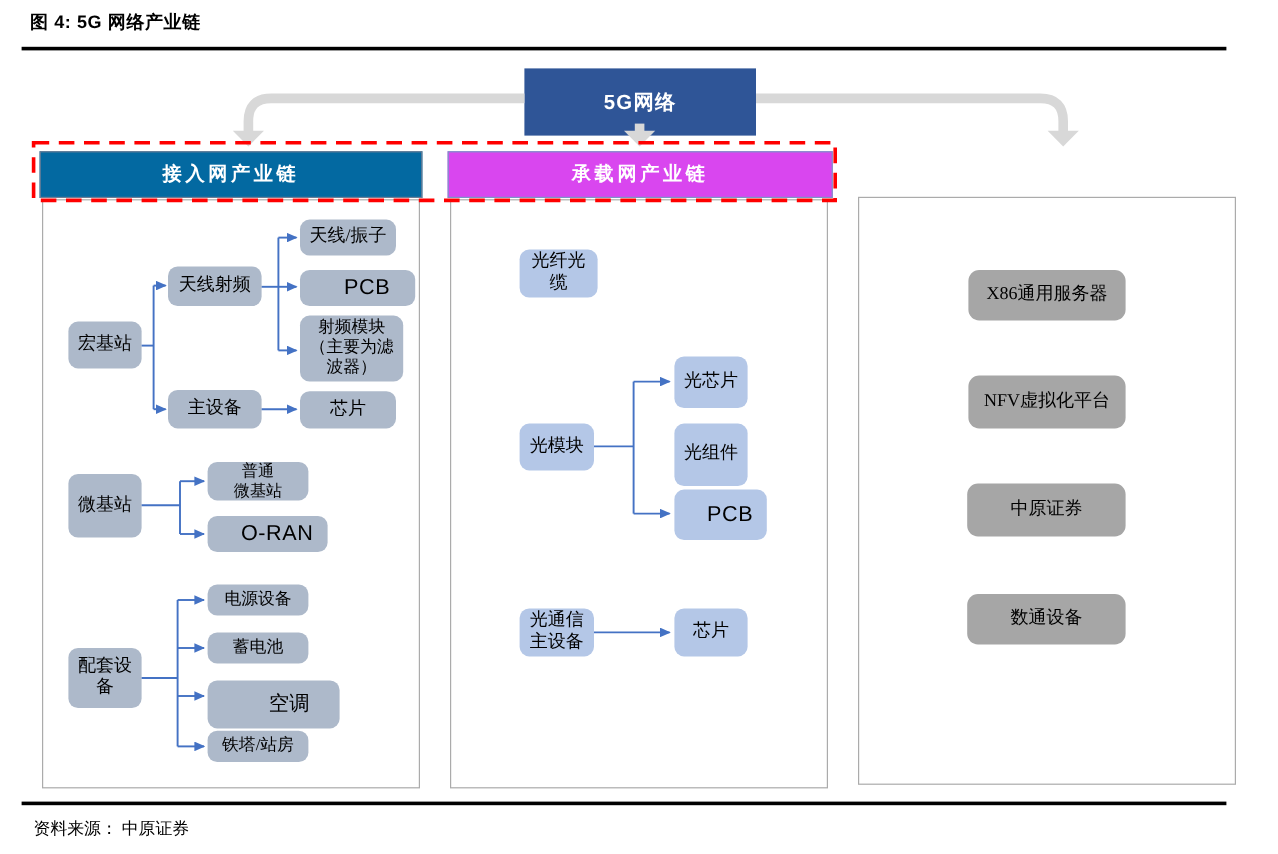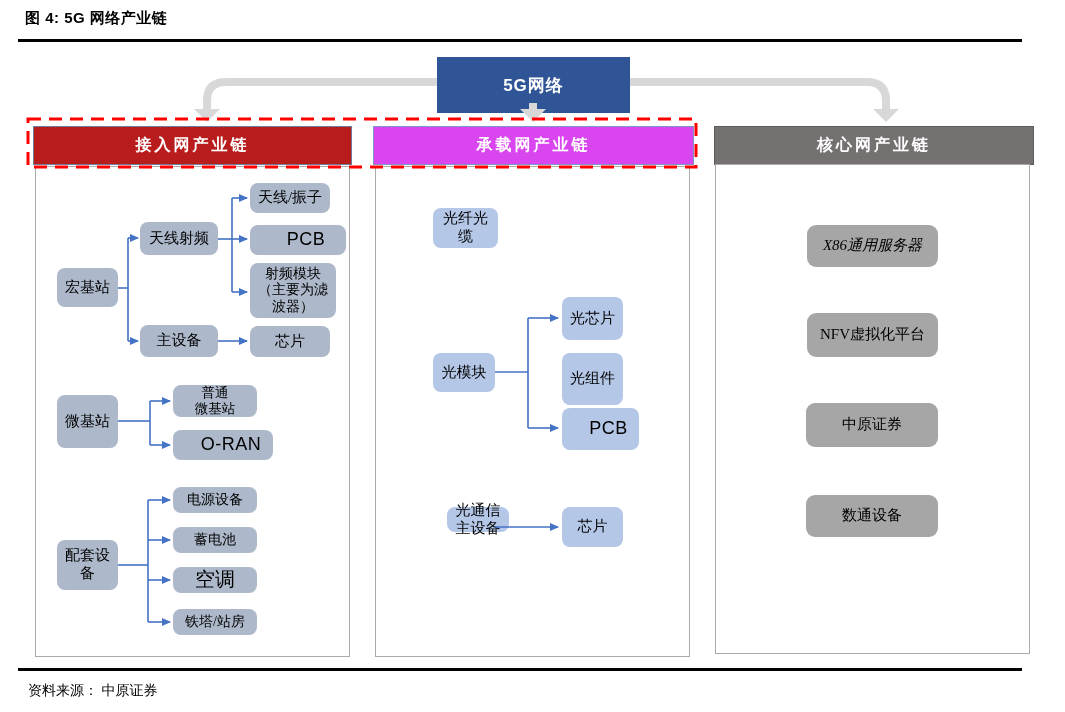--- a/index.html
+++ b/index.html
@@ -20,21 +20,21 @@
   }
   .root-box{
     position:absolute;left:437px;top:57px;width:193px;height:56px;background:#2F5597;
     color:#fff;font-weight:bold;font-size:17px;display:flex;align-items:center;justify-content:center;
     letter-spacing:1px;
   }
   .col-hdr{
     position:absolute;height:37px;top:126px;color:#fff;display:flex;align-items:center;justify-content:center;
     font-family:"Liberation Serif",serif;font-weight:bold;font-size:16px;letter-spacing:3px;
   }
-  .hdr-access{left:33px;width:317px;background:#b91c1c;border:1px solid #6d7e96;}
+  .hdr-access{left:33px;width:317px;background:#0369a1;border:1px solid #6d7e96;}
   .hdr-bearer{left:373px;width:319px;background:#d946ef;border:1px solid #7b96c8;}
   .hdr-core{left:714px;width:318px;background:#767171;border:1px solid #5f5b5b;}
   .col-body{
     position:absolute;background:#fff;border:1px solid #ABABAB;
   }
   .body-access{left:35px;top:166px;width:313px;height:489px;}
   .body-bearer{left:375px;top:166px;width:313px;height:489px;}
   .body-core{left:715px;top:164px;width:313px;height:488px;}
   .node{
     position:absolute;border-radius:8px;display:flex;align-items:center;justify-content:center;
@@ -52,21 +52,20 @@
 
 <div class="canvas">
 
   <div class="fig-title">图 4: 5G 网络产业链</div>
   <div class="rule top"></div>
 
   <div class="root-box">5G网络</div>
 
   <div class="col-hdr hdr-access">接入网产业链</div>
   <div class="col-hdr hdr-bearer">承载网产业链</div>
-  <div class="col-hdr hdr-core">核心网产业链</div>
 
   <div class="col-body body-access"></div>
   <div class="col-body body-bearer"></div>
   <div class="col-body body-core"></div>
 
   <div class="node n-access" style="left:57px;top:268px;width:61px;height:39px;">宏基站</div>
   <div class="node n-access" style="left:140px;top:222px;width:78px;height:33px;">天线射频</div>
   <div class="node n-access" style="left:140px;top:325px;width:78px;height:32px;">主设备</div>
   <div class="node n-access" style="left:250px;top:183px;width:80px;height:30px;">天线/振子</div>
   <div class="node n-access latin" style="left:250px;top:225px;width:80px;height:30px;">PCB</div>
@@ -75,34 +74,34 @@
 波器）</div>
   <div class="node n-access" style="left:250px;top:326px;width:80px;height:31px;">芯片</div>
   <div class="node n-access" style="left:57px;top:395px;width:61px;height:53px;">微基站</div>
   <div class="node n-access" style="left:173px;top:385px;width:84px;height:32px;font-size:13.5px;">普通
 微基站</div>
   <div class="node n-access latin" style="left:173px;top:430px;width:84px;height:30px;">O-RAN</div>
   <div class="node n-access" style="left:57px;top:540px;width:61px;height:50px;">配套设
 备</div>
   <div class="node n-access" style="left:173px;top:487px;width:84px;height:26px;font-size:14px;">电源设备</div>
   <div class="node n-access" style="left:173px;top:527px;width:84px;height:26px;font-size:14px;">蓄电池</div>
-  <div class="node n-access" style="left:173px;top:567px;width:84px;height:26px;font-size:20px;">空调</div>
+  <div class="node n-access" style="left:173px;top:567px;width:84px;height:40px;font-size:17px;padding-left:26px;">空调</div>
   <div class="node n-access" style="left:173px;top:609px;width:84px;height:26px;font-size:14px;">铁塔/站房</div>
 
   <div class="node n-bearer" style="left:433px;top:208px;width:65px;height:40px;">光纤光
 缆</div>
   <div class="node n-bearer" style="left:562px;top:297px;width:61px;height:43px;">光芯片</div>
   <div class="node n-bearer" style="left:433px;top:353px;width:62px;height:39px;">光模块</div>
   <div class="node n-bearer" style="left:562px;top:353px;width:61px;height:52px;">光组件</div>
   <div class="node n-bearer latin" style="left:562px;top:408px;width:61px;height:42px;">PCB</div>
-  <div class="node n-bearer" style="left:433px;top:507px;width:62px;height:25px;margin-left:14px;">光通信
+  <div class="node n-bearer" style="left:433px;top:507px;width:62px;height:40px;">光通信
 主设备</div>
   <div class="node n-bearer" style="left:562px;top:507px;width:61px;height:40px;">芯片</div>
 
-  <div class="node n-core" style="left:807px;top:225px;width:131px;height:42px;font-style:italic;">X86通用服务器</div>
+  <div class="node n-core" style="left:807px;top:225px;width:131px;height:42px;">X86通用服务器</div>
   <div class="node n-core" style="left:807px;top:313px;width:131px;height:44px;">NFV虚拟化平台</div>
   <div class="node n-core" style="left:806px;top:403px;width:132px;height:44px;">中原证券</div>
   <div class="node n-core" style="left:806px;top:495px;width:132px;height:42px;">数通设备</div>
 
   <svg class="overlay" width="1065" height="712" viewBox="0 0 1065 712">
     <defs>
       <marker id="arr" markerWidth="9" markerHeight="8" refX="8" refY="4" orient="auto" markerUnits="userSpaceOnUse">
         <path d="M0,0 L9,4 L0,8 Z" fill="#4472C4"></path>
       </marker>
     </defs>

